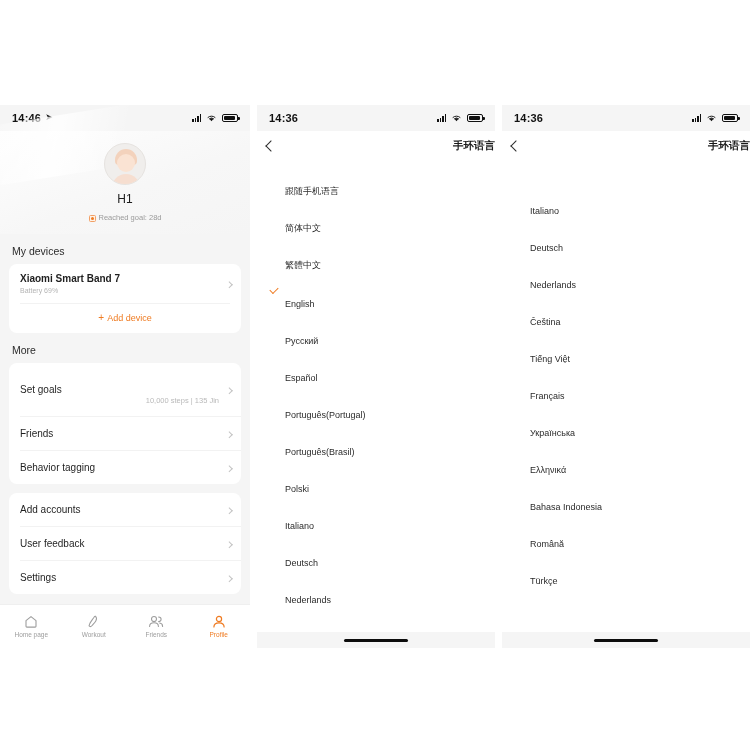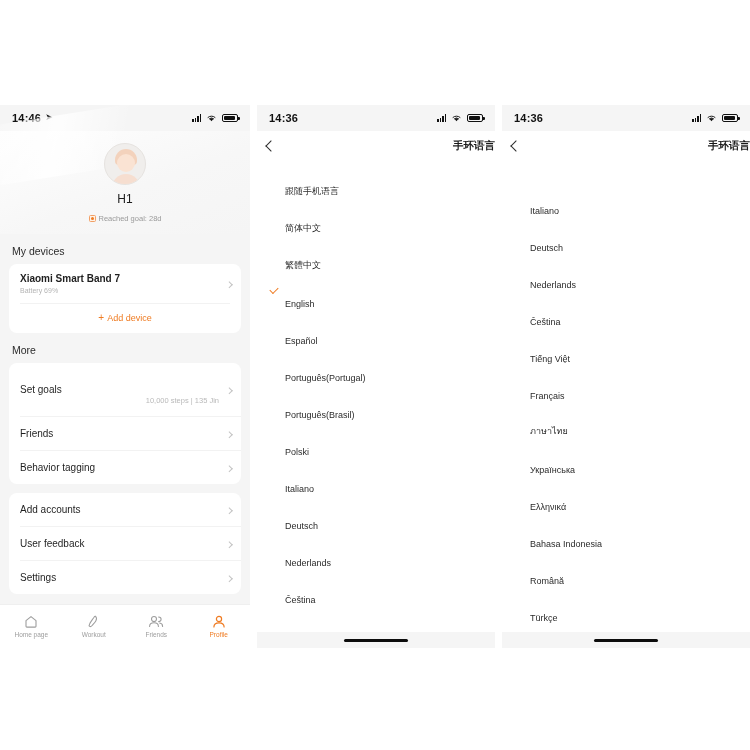--- a/index.html
+++ b/index.html
@@ -120,21 +120,21 @@
     margin-top: 7px;
     font-size: 12px;
     color: #1c1c1c;
     font-weight: 500;
   }
   .p1-goal {
     margin-top: 4px;
     font-size: 7.5px;
     color: #9a9a9a;
     display: inline-flex;
-    align-items: center;
+    align-items: flex-end;
     gap: 3px;
   }
   .goal-badge {
     width: 7px; height: 7px;
     border-radius: 1.5px;
     background: #fff2e6;
     border: 1px solid #f2a066;
     display: inline-flex; align-items: center; justify-content: center;
   }
   .goal-badge i { width: 3px; height: 3px; border-radius: 50%; background: #ef7b22; display: block; }
@@ -439,20 +439,23 @@
           <span class="lang-text">简体中文</span>
         </div>
         <div class="lang-row">
           <span class="lang-text">繁體中文</span>
         </div>
         <div class="lang-row">
           <span class="lang-check"></span>
           <span class="lang-text">English</span>
         </div>
         <div class="lang-row">
+          <span class="lang-text">Русский</span>
+        </div>
+        <div class="lang-row">
           <span class="lang-text">Español</span>
         </div>
         <div class="lang-row">
           <span class="lang-text">Português(Portugal)</span>
         </div>
         <div class="lang-row">
           <span class="lang-text">Português(Brasil)</span>
         </div>
         <div class="lang-row">
           <span class="lang-text">Polski</span>
@@ -519,23 +522,20 @@
         <div class="lang-row">
           <span class="lang-text">Čeština</span>
         </div>
         <div class="lang-row">
           <span class="lang-text">Tiếng Việt</span>
         </div>
         <div class="lang-row">
           <span class="lang-text">Français</span>
         </div>
         <div class="lang-row">
-          <span class="lang-text">ภาษาไทย</span>
-        </div>
-        <div class="lang-row">
           <span class="lang-text">Українська</span>
         </div>
         <div class="lang-row">
           <span class="lang-text">Ελληνικά</span>
         </div>
         <div class="lang-row">
           <span class="lang-text">Bahasa Indonesia</span>
         </div>
         <div class="lang-row">
           <span class="lang-text">Română</span>

